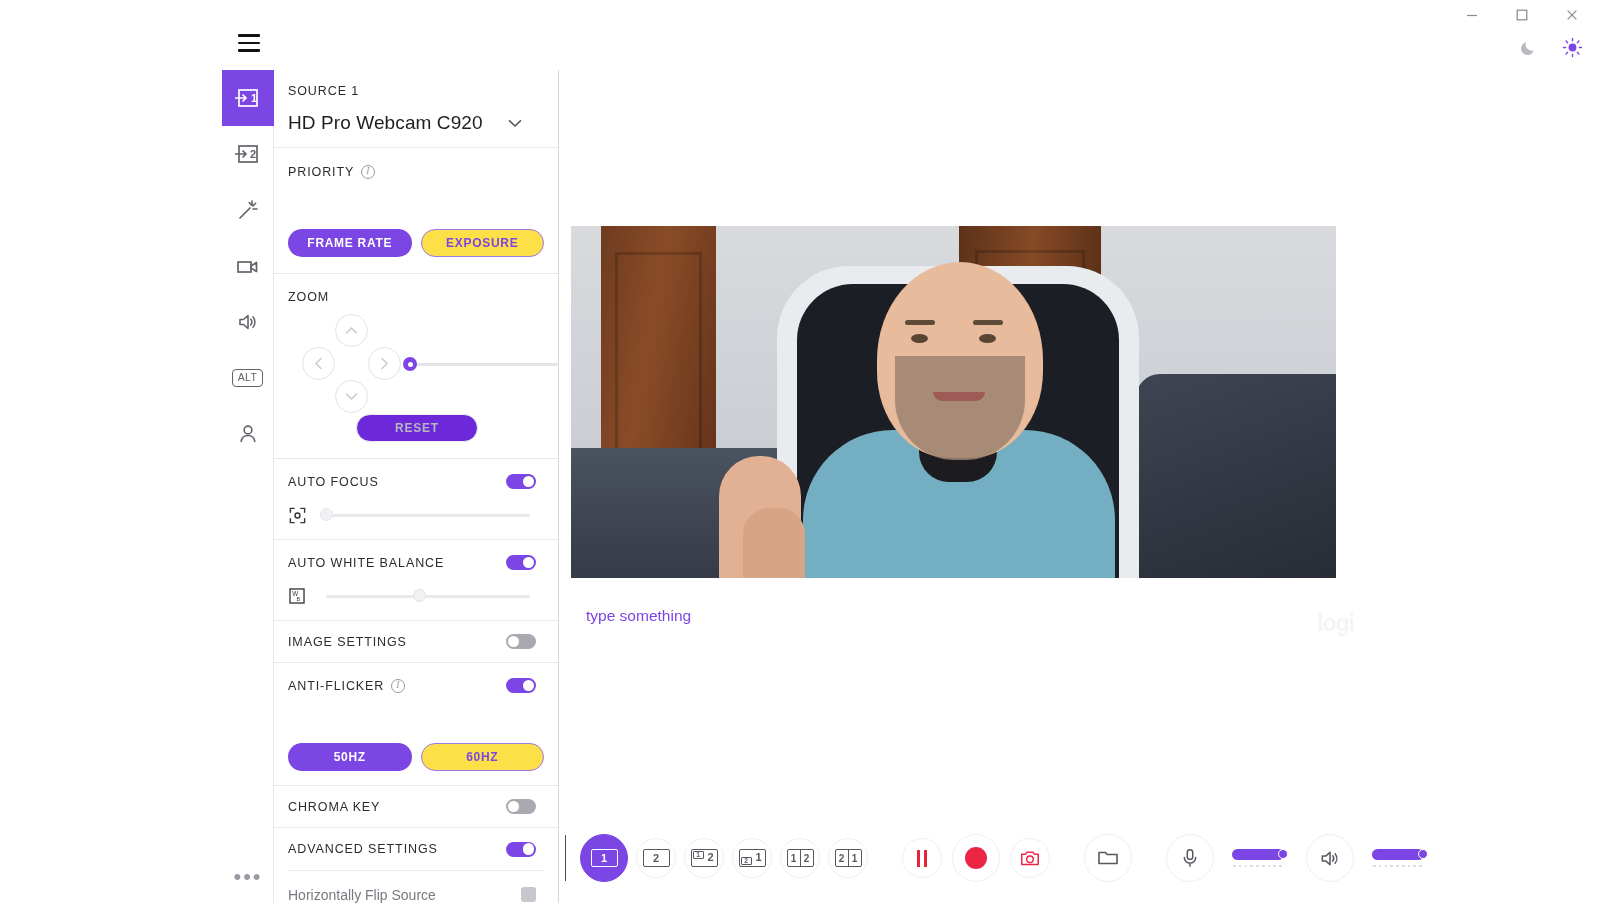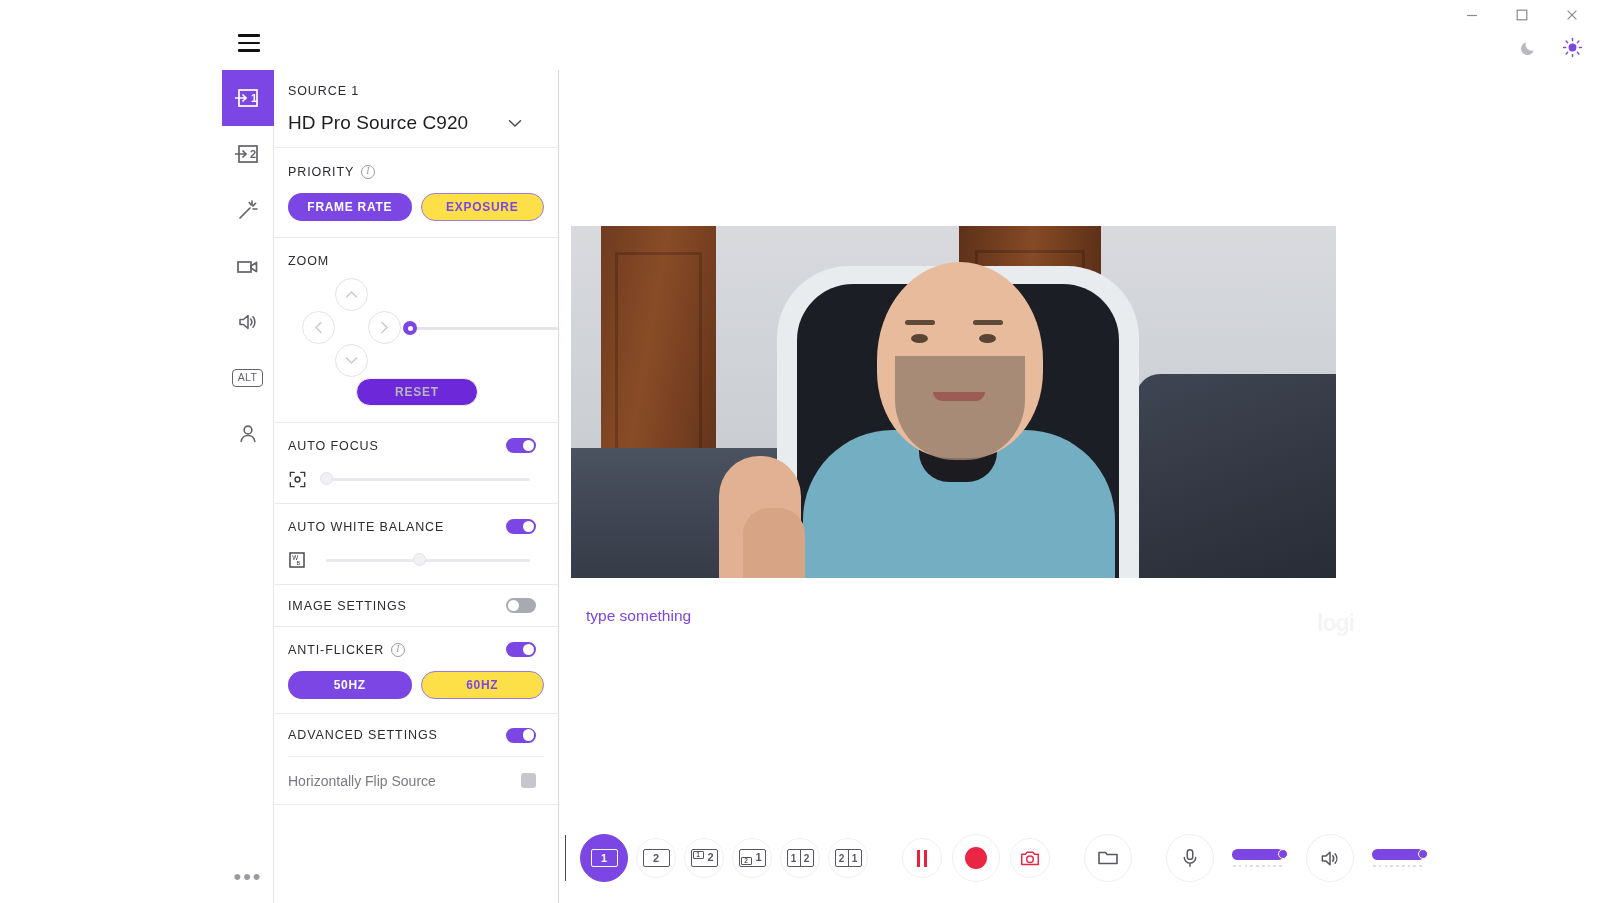--- a/index.html
+++ b/index.html
@@ -100,21 +100,21 @@
   .src-name { font-size: 19px; color: #1e1e22; letter-spacing: .1px; }
   .caret { color: #4a4a52; }
 
   .prio-sect { padding-top: 17px; padding-bottom: 16px; }
   .pill-row { display: flex; gap: 9px; margin-top: 14px; }
   .pill {
     height: 28px; border-radius: 14px;
     display: flex; align-items: center; justify-content: center;
     font-size: 12px; font-weight: bold; letter-spacing: .7px;
   }
-  .pill.w1 { width: 124px; }
+  .pill.w1 { width: 124px; margin-top: 36px; }
   .pill.on { background: #7B46E3; color: #fff; }
   .pill.off { background: #fde047; color: #7B46E3; border: 1.4px solid #9a7ae8; }
 
   .info-i {
     display: inline-flex; align-items: center; justify-content: center;
     width: 14px; height: 14px; border-radius: 50%;
     border: 1.2px solid #9a9aa2; color: #9a9aa2;
     font-size: 9.5px; font-style: italic; font-family: "Liberation Serif", serif;
     margin-left: 7px; vertical-align: middle; line-height: 1;
   }
@@ -408,21 +408,21 @@
       </svg>
     </div>
     <div class="rail-more">•••</div>
   </div>
 
   <div class="panel">
 
     <div class="sect src-sect">
       <div class="src-label">SOURCE 1</div>
       <div class="src-row">
-        <span class="src-name">HD Pro Source C920</span>
+        <span class="src-name">HD Pro Webcam C920</span>
         <span class="caret">
           <svg width="14" height="9" viewBox="0 0 14 9">
               <path d="M1.5 1.8L7 7l5.5-5.2" fill="none" stroke="#4a4a52" stroke-width="1.5" stroke-linecap="round"></path>
             </svg>
         </span>
       </div>
     </div>
 
     <div class="sect prio-sect">
       <div class="sect-label label-inline">
@@ -531,20 +531,28 @@
         <span class="switch on">
             <i></i>
           </span>
       </div>
       <div class="pill-row">
         <div class="pill w1 on">50HZ</div>
         <div class="pill w1 off">60HZ</div>
       </div>
     </div>
 
+    <div class="row-simple">
+      <span class="sect-label">CHROMA KEY</span>
+      <span class="pad-r">
+          <span class="switch off">
+            <i></i>
+          </span>
+        </span>
+    </div>
 
     <div class="row-simple" style="border-bottom:none">
       <span class="sect-label">ADVANCED SETTINGS</span>
       <span class="pad-r">
           <span class="switch on">
             <i></i>
           </span>
         </span>
     </div>
     <div class="adv-divider"></div>

